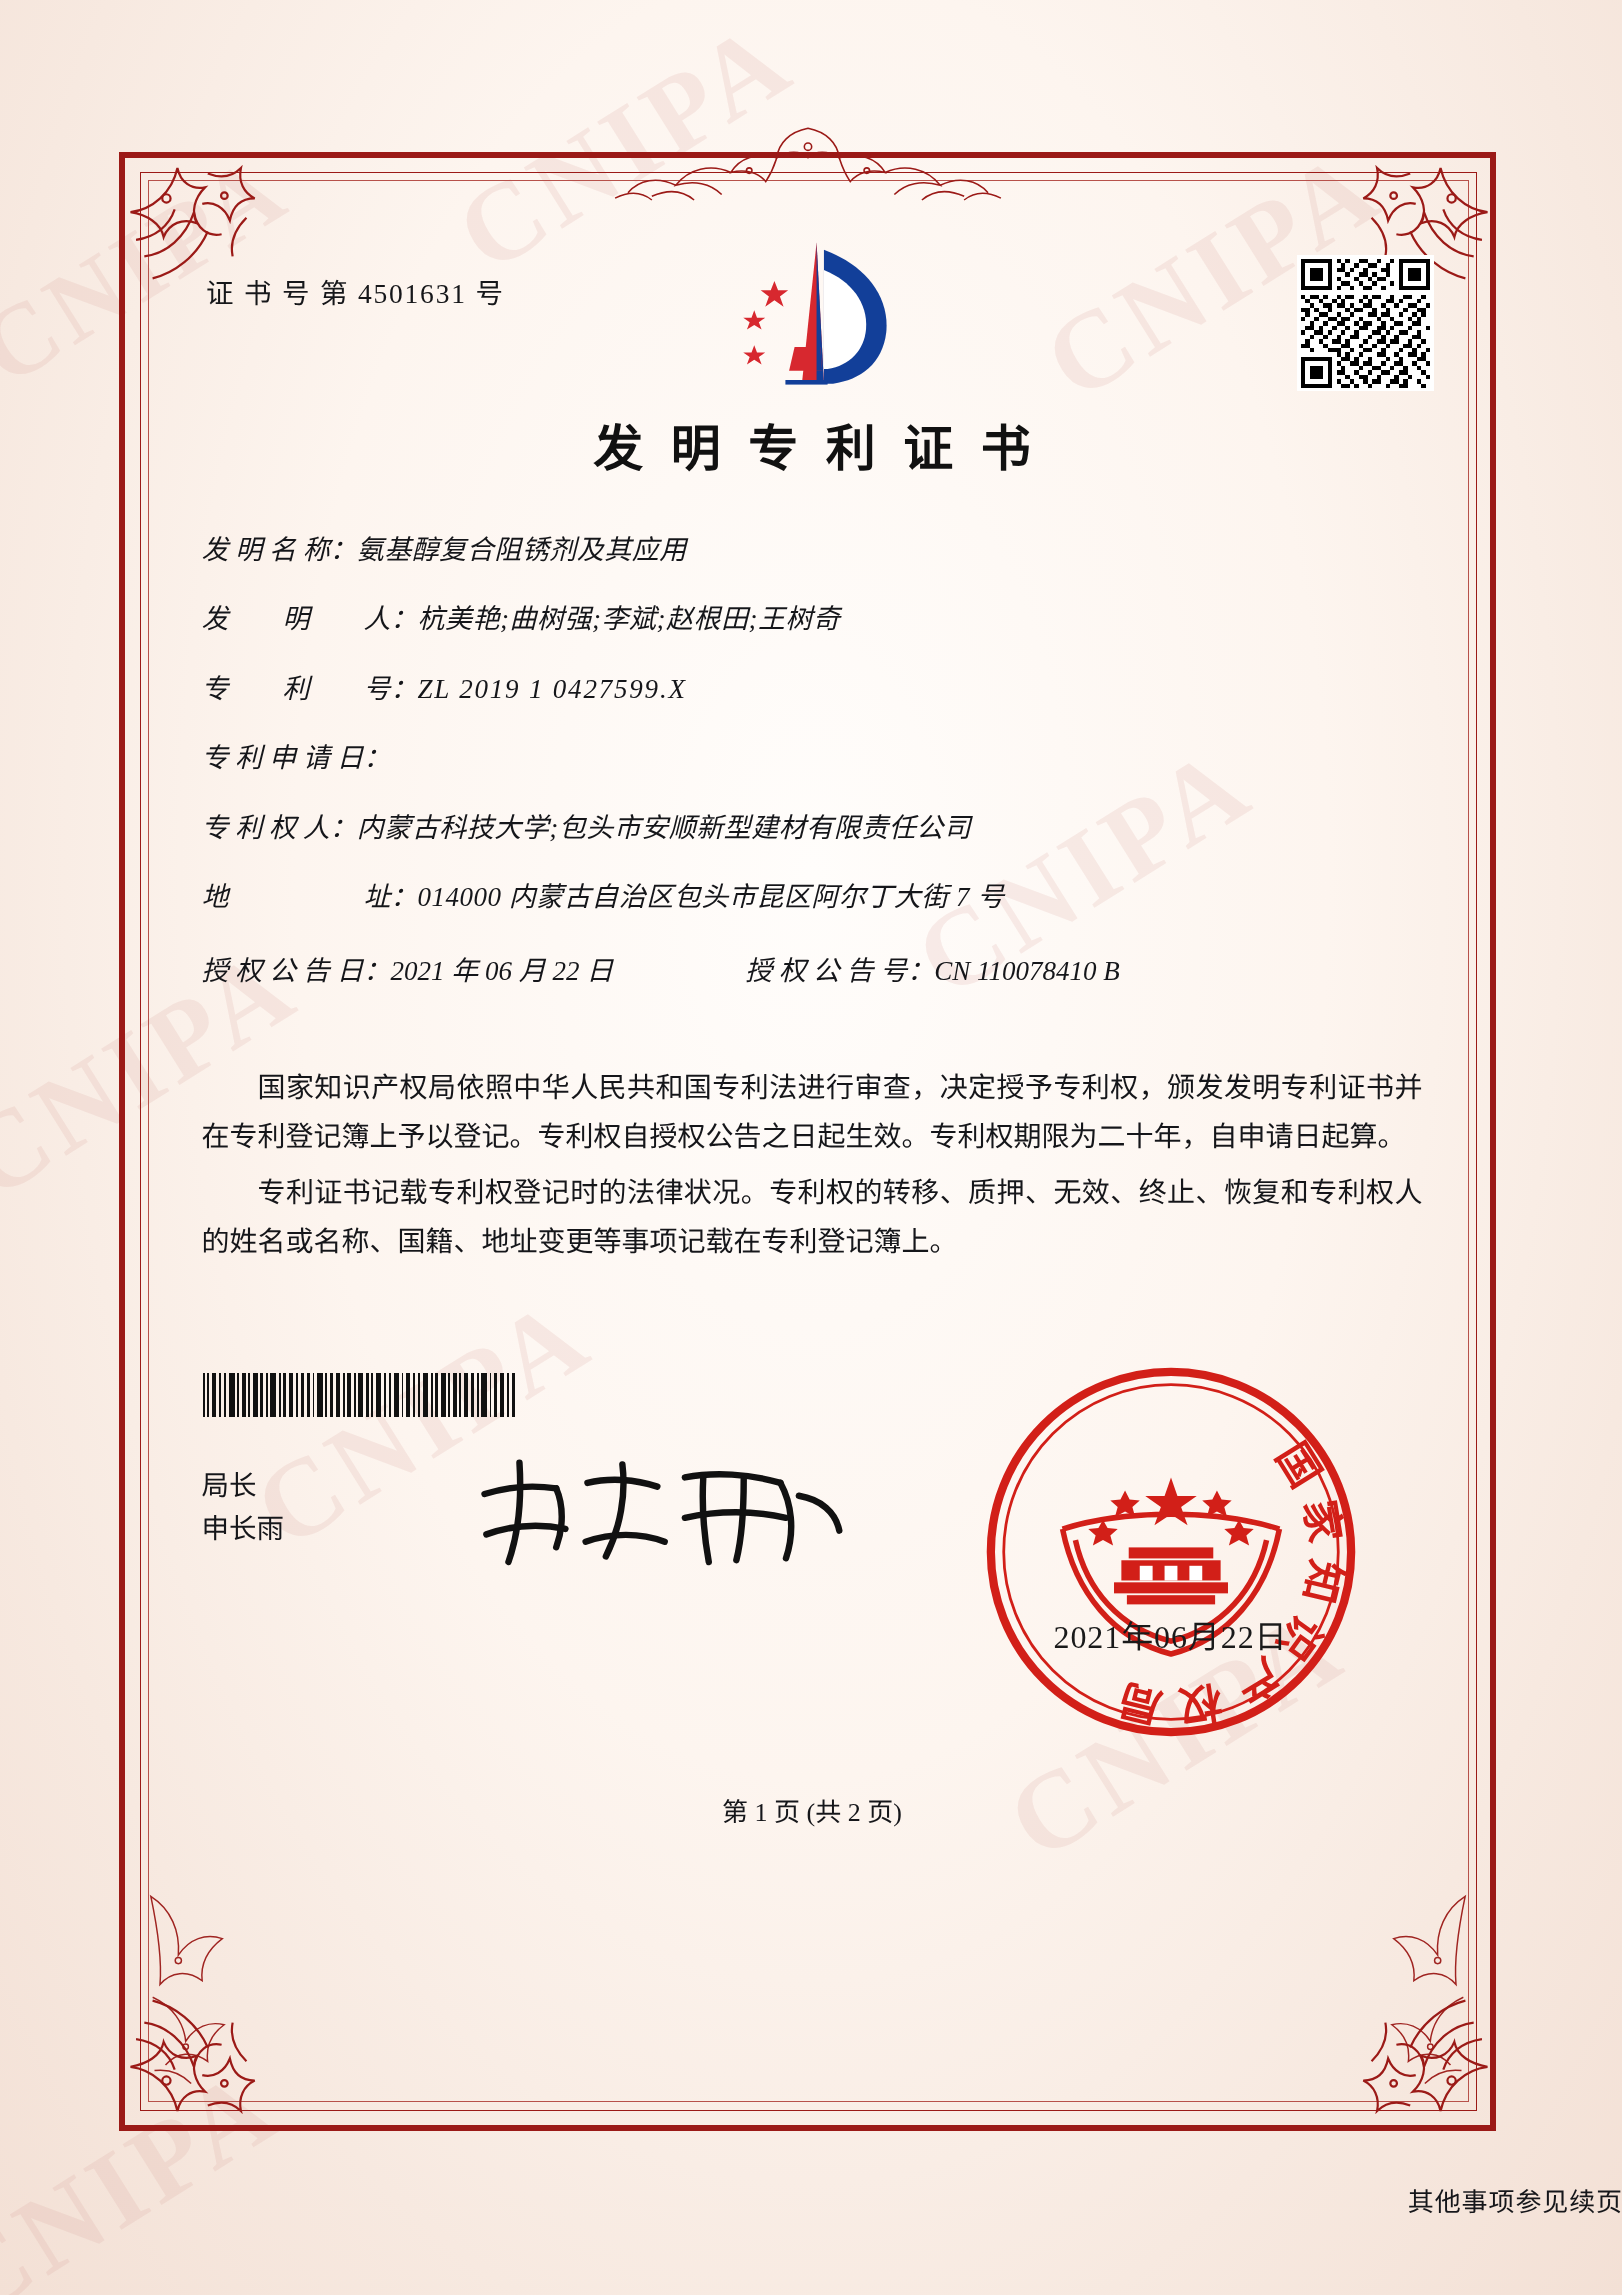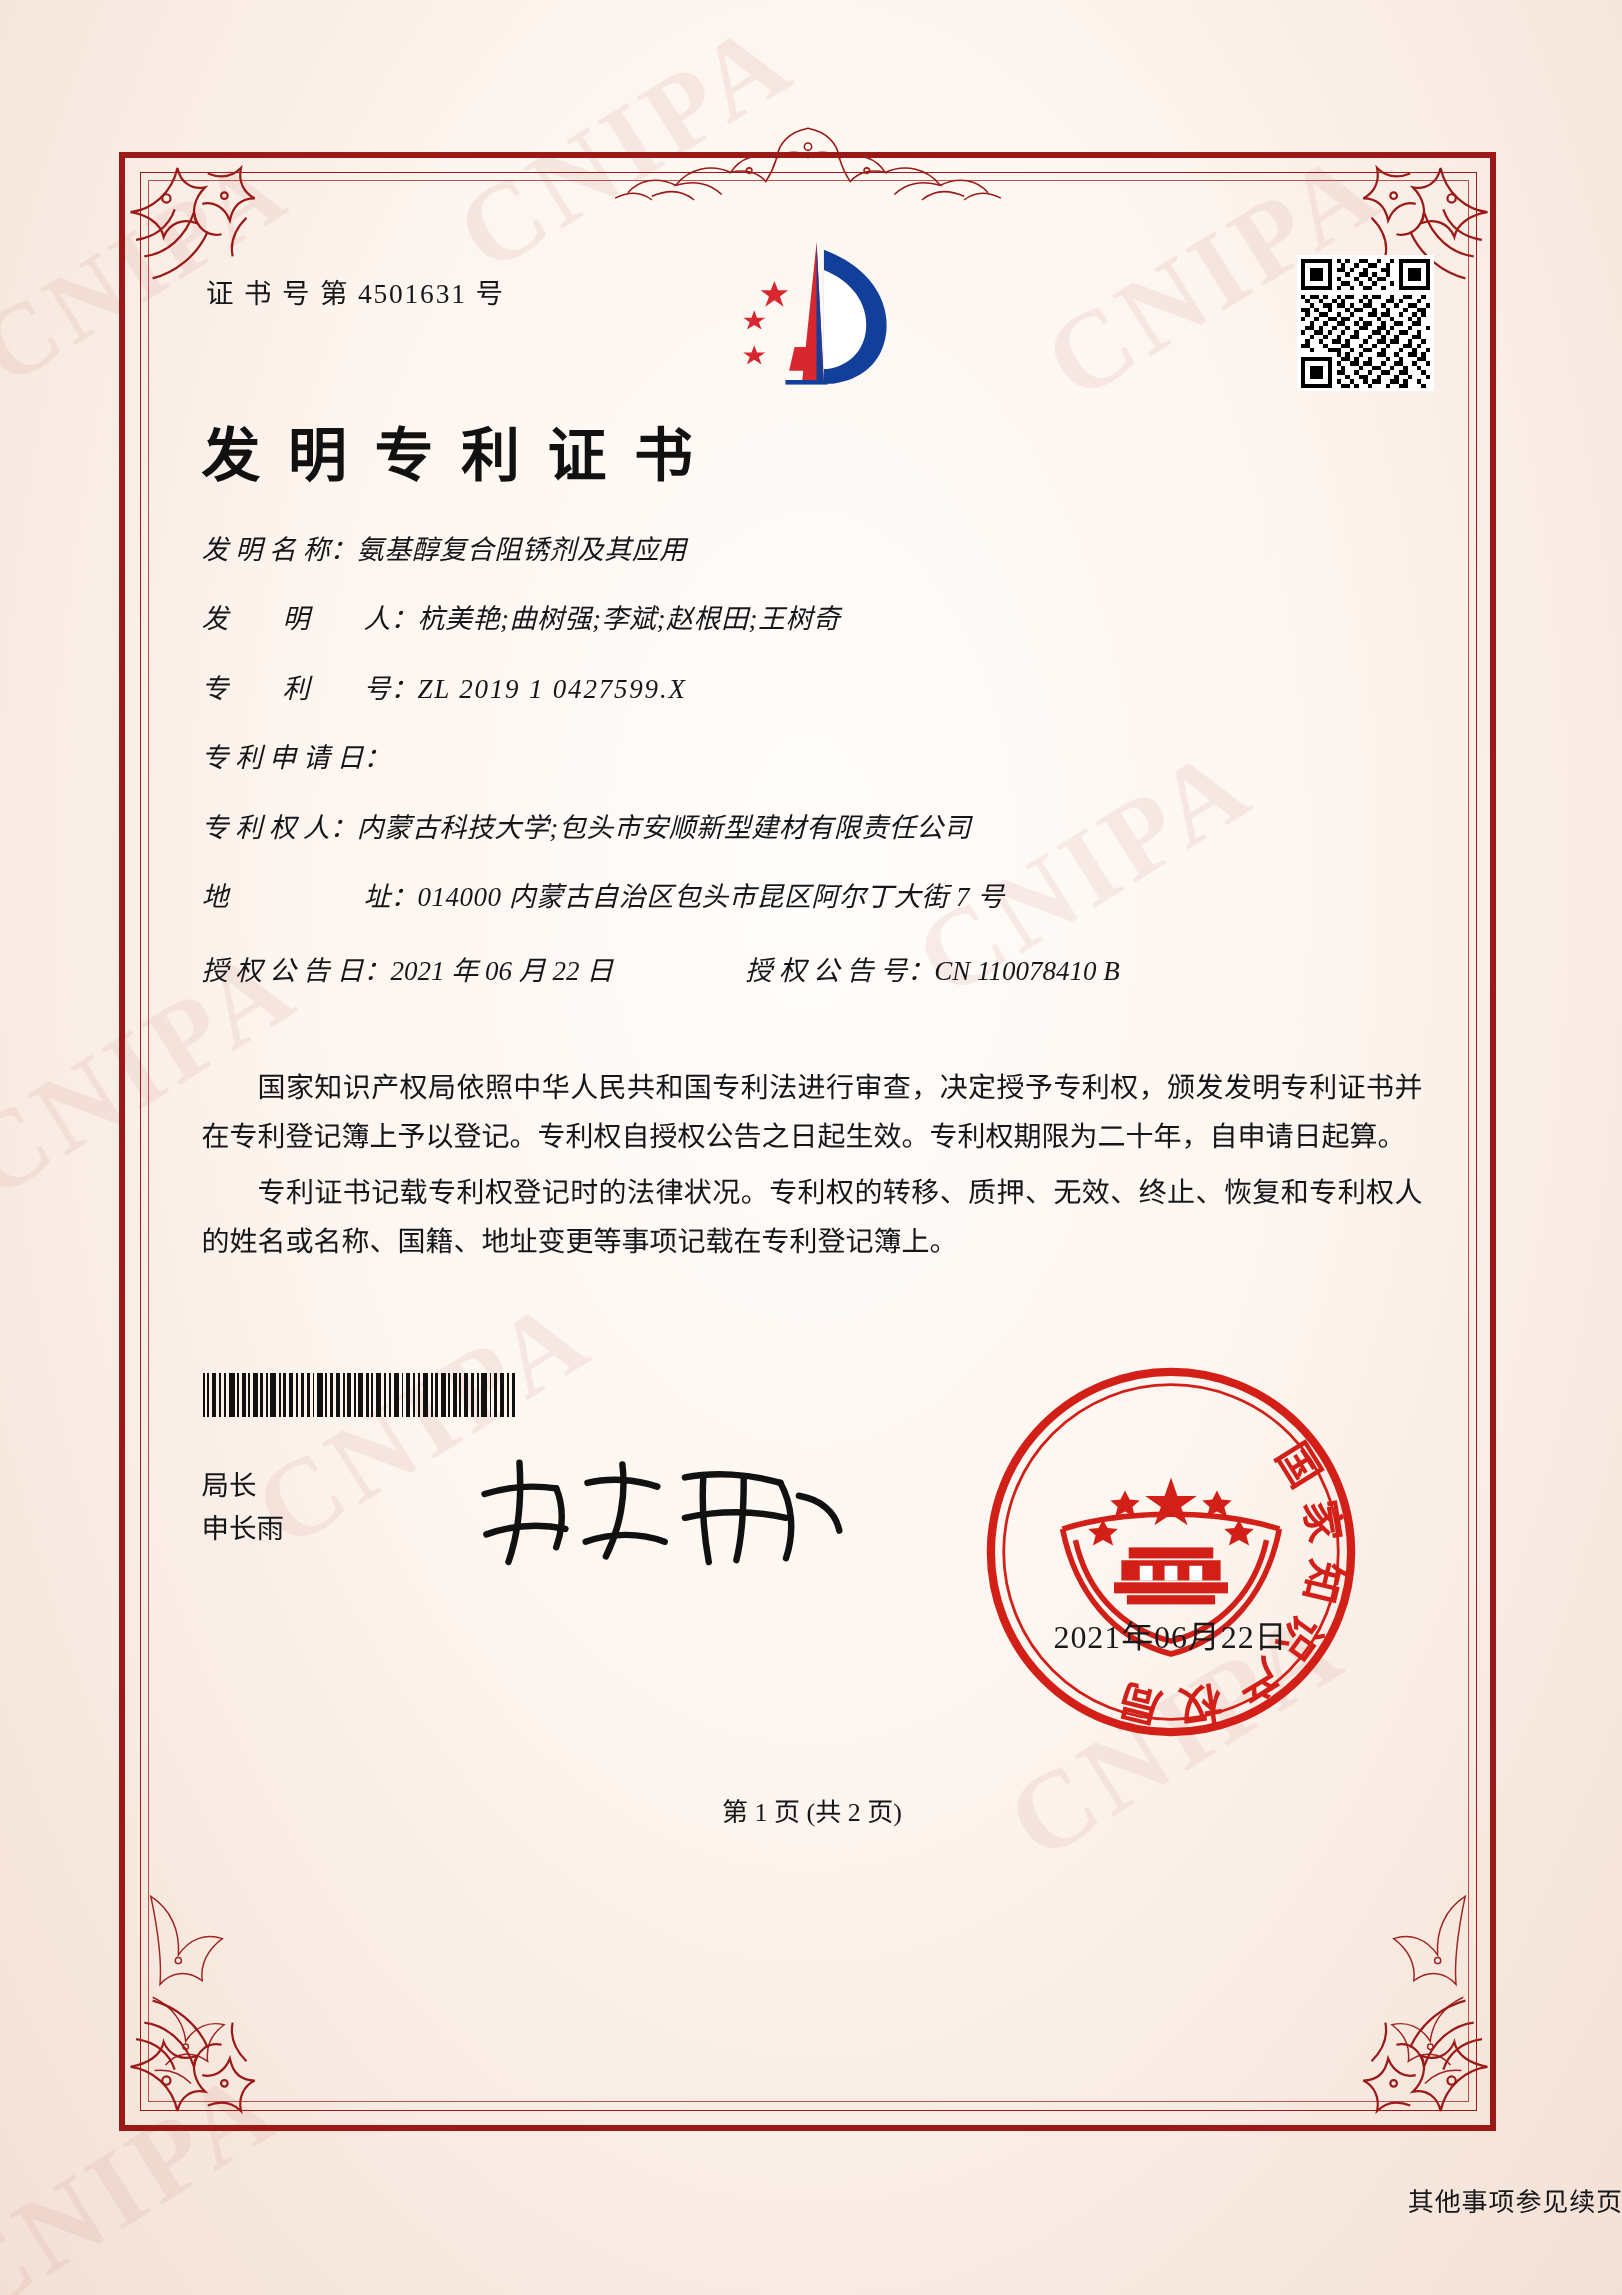--- a/index.html
+++ b/index.html
@@ -144,22 +144,22 @@
     width: 211px;
     height: 165px;
   }
   .logo svg { width: 100%; height: 100%; display:block; }
 
   .main-title {
     position: absolute;
     left: 0;
     top: 197px;
     width: 1276px;
-    text-align: left;
-    font-size: 59px;
+    text-align: center;
+    font-size: 50px;
     font-weight: bold;
     letter-spacing: 27.5px;
     text-indent: 27.5px;
     color: #111;
     font-family: "Liberation Serif", "DejaVu Serif", serif;
   }
 
   .fields {
     position: absolute;
     left: 27.5px;

